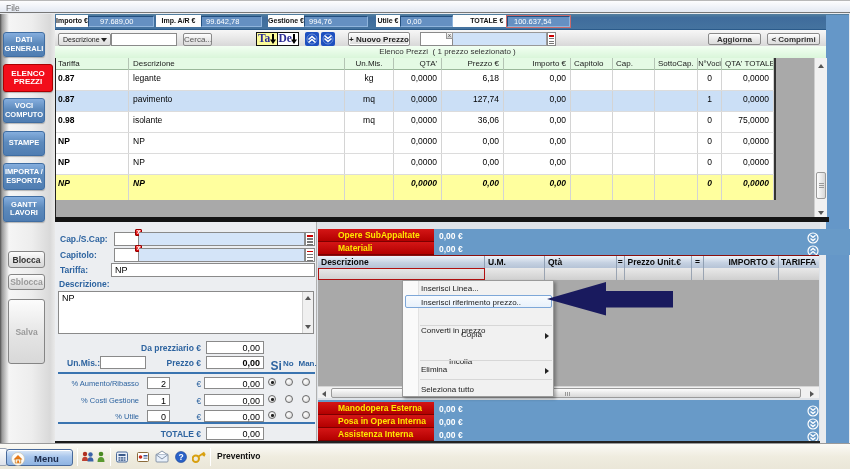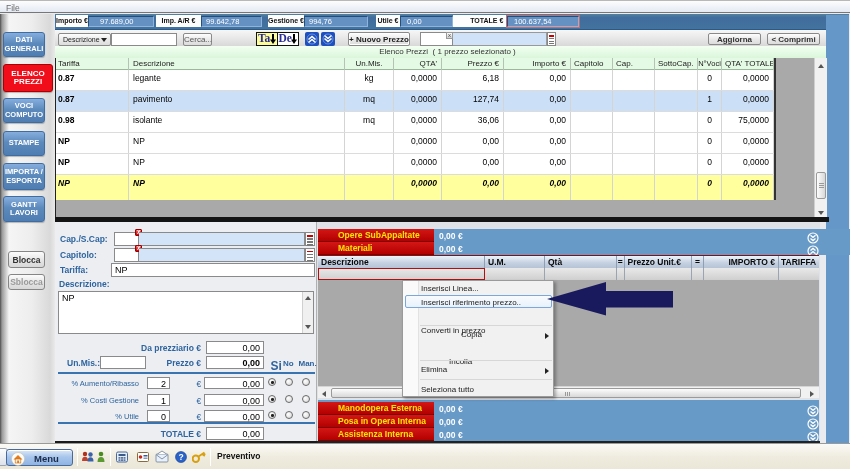--- a/index.html
+++ b/index.html
@@ -70,33 +70,34 @@
     </div>
   <div class="ab" id="sidebar"></div>
   <div class="sbtn" style="top:32px;height:25px;">DATI<br>GENERALI</div>
   <div class="sbtn" style="top:64px;height:28px;width:50px;background:#f20d1a;border-color:#a00;font-size:8px;">ELENCO<br>PREZZI</div>
   <div class="sbtn" style="top:98px;height:25px;">VOCI<br>COMPUTO</div>
   <div class="sbtn" style="top:131px;height:25px;">STAMPE</div>
   <div class="sbtn" style="top:163px;height:27px;">IMPORTA /<br>ESPORTA</div>
   <div class="sbtn" style="top:196px;height:26px;">GANTT<br>LAVORI</div>
   <div class="gbtn" style="top:251px;height:17px;">Blocca</div>
   <div class="gbtn" style="top:274px;height:16px;color:#9a9a9a;">Sblocca</div>
+  <div class="gbtn" style="top:299px;height:65px;color:#9a9a9a;">Salva</div>
 
   <div class="ab" id="bluebar">
     <div class="tlab" style="left:1px;width:32px;">Importo €</div>
     <div class="tfield" style="left:33px;width:66px;">97.689,00</div>
     <div class="tlab" style="left:101px;width:45px;">Imp. A/R €</div>
     <div class="tfield" style="left:146px;width:61px;padding-left:4px;">99.642,78</div>
     <div class="tlab" style="left:213px;width:36px;">Gestione €</div>
     <div class="tfield" style="left:249px;width:64px;padding-left:4px;">994,76</div>
     <div class="tlab" style="left:321px;width:24px;">Utile €</div>
     <div class="tfield" style="left:345px;width:53px;padding-left:6px;">0,00</div>
     <div class="tlab" style="left:398px;width:13.5px;"></div>
     <div class="tlab" style="left:411.5px;width:40.5px;">TOTALE €</div>
-    <div class="tfield" style="left:452px;width:72px;padding-left:6px;box-shadow:0 0 0 1px #c96a6a;">100.637,54</div>
+    <div class="tfield" style="left:452px;width:63px;padding-left:6px;box-shadow:0 0 0 1px #c96a6a;">100.637,54</div>
   </div>
   <div class="ab" id="graybar">
     <div class="gbtn2" style="left:3px;top:3px;width:53px;height:13px;text-align:left;padding-left:4px;line-height:12.5px;font-size:7px;">Descrizione<span style="position:absolute;right:3px;top:4.5px;width:0;height:0;border-left:3px solid transparent;border-right:3px solid transparent;border-top:4px solid #222;"></span></div>
     <div class="pinput" style="left:56px;top:3px;width:66px;height:13px;"></div>
     <div class="gbtn2" style="left:128px;top:3px;width:29px;height:13px;line-height:11px;color:#555;">Cerca...</div>
     <div class="ab" style="left:201px;top:2px;width:21.5px;height:14.5px;background:#fcfc9a;border:1.5px solid #111;color:#2b2b96;font-weight:bold;font-size:11.5px;line-height:11px;font-family:'Liberation Serif',serif;">
         <span style="position:absolute;left:1px;top:0px;">Ta</span>
         <svg style="position:absolute;right:1px;top:1.5px;" width="6" height="10" viewBox="0 0 6 10">
           <rect x="2" y="0" width="2" height="6" fill="#000"></rect>
           <polygon points="0,5.5 6,5.5 3,10" fill="#000"></polygon>

